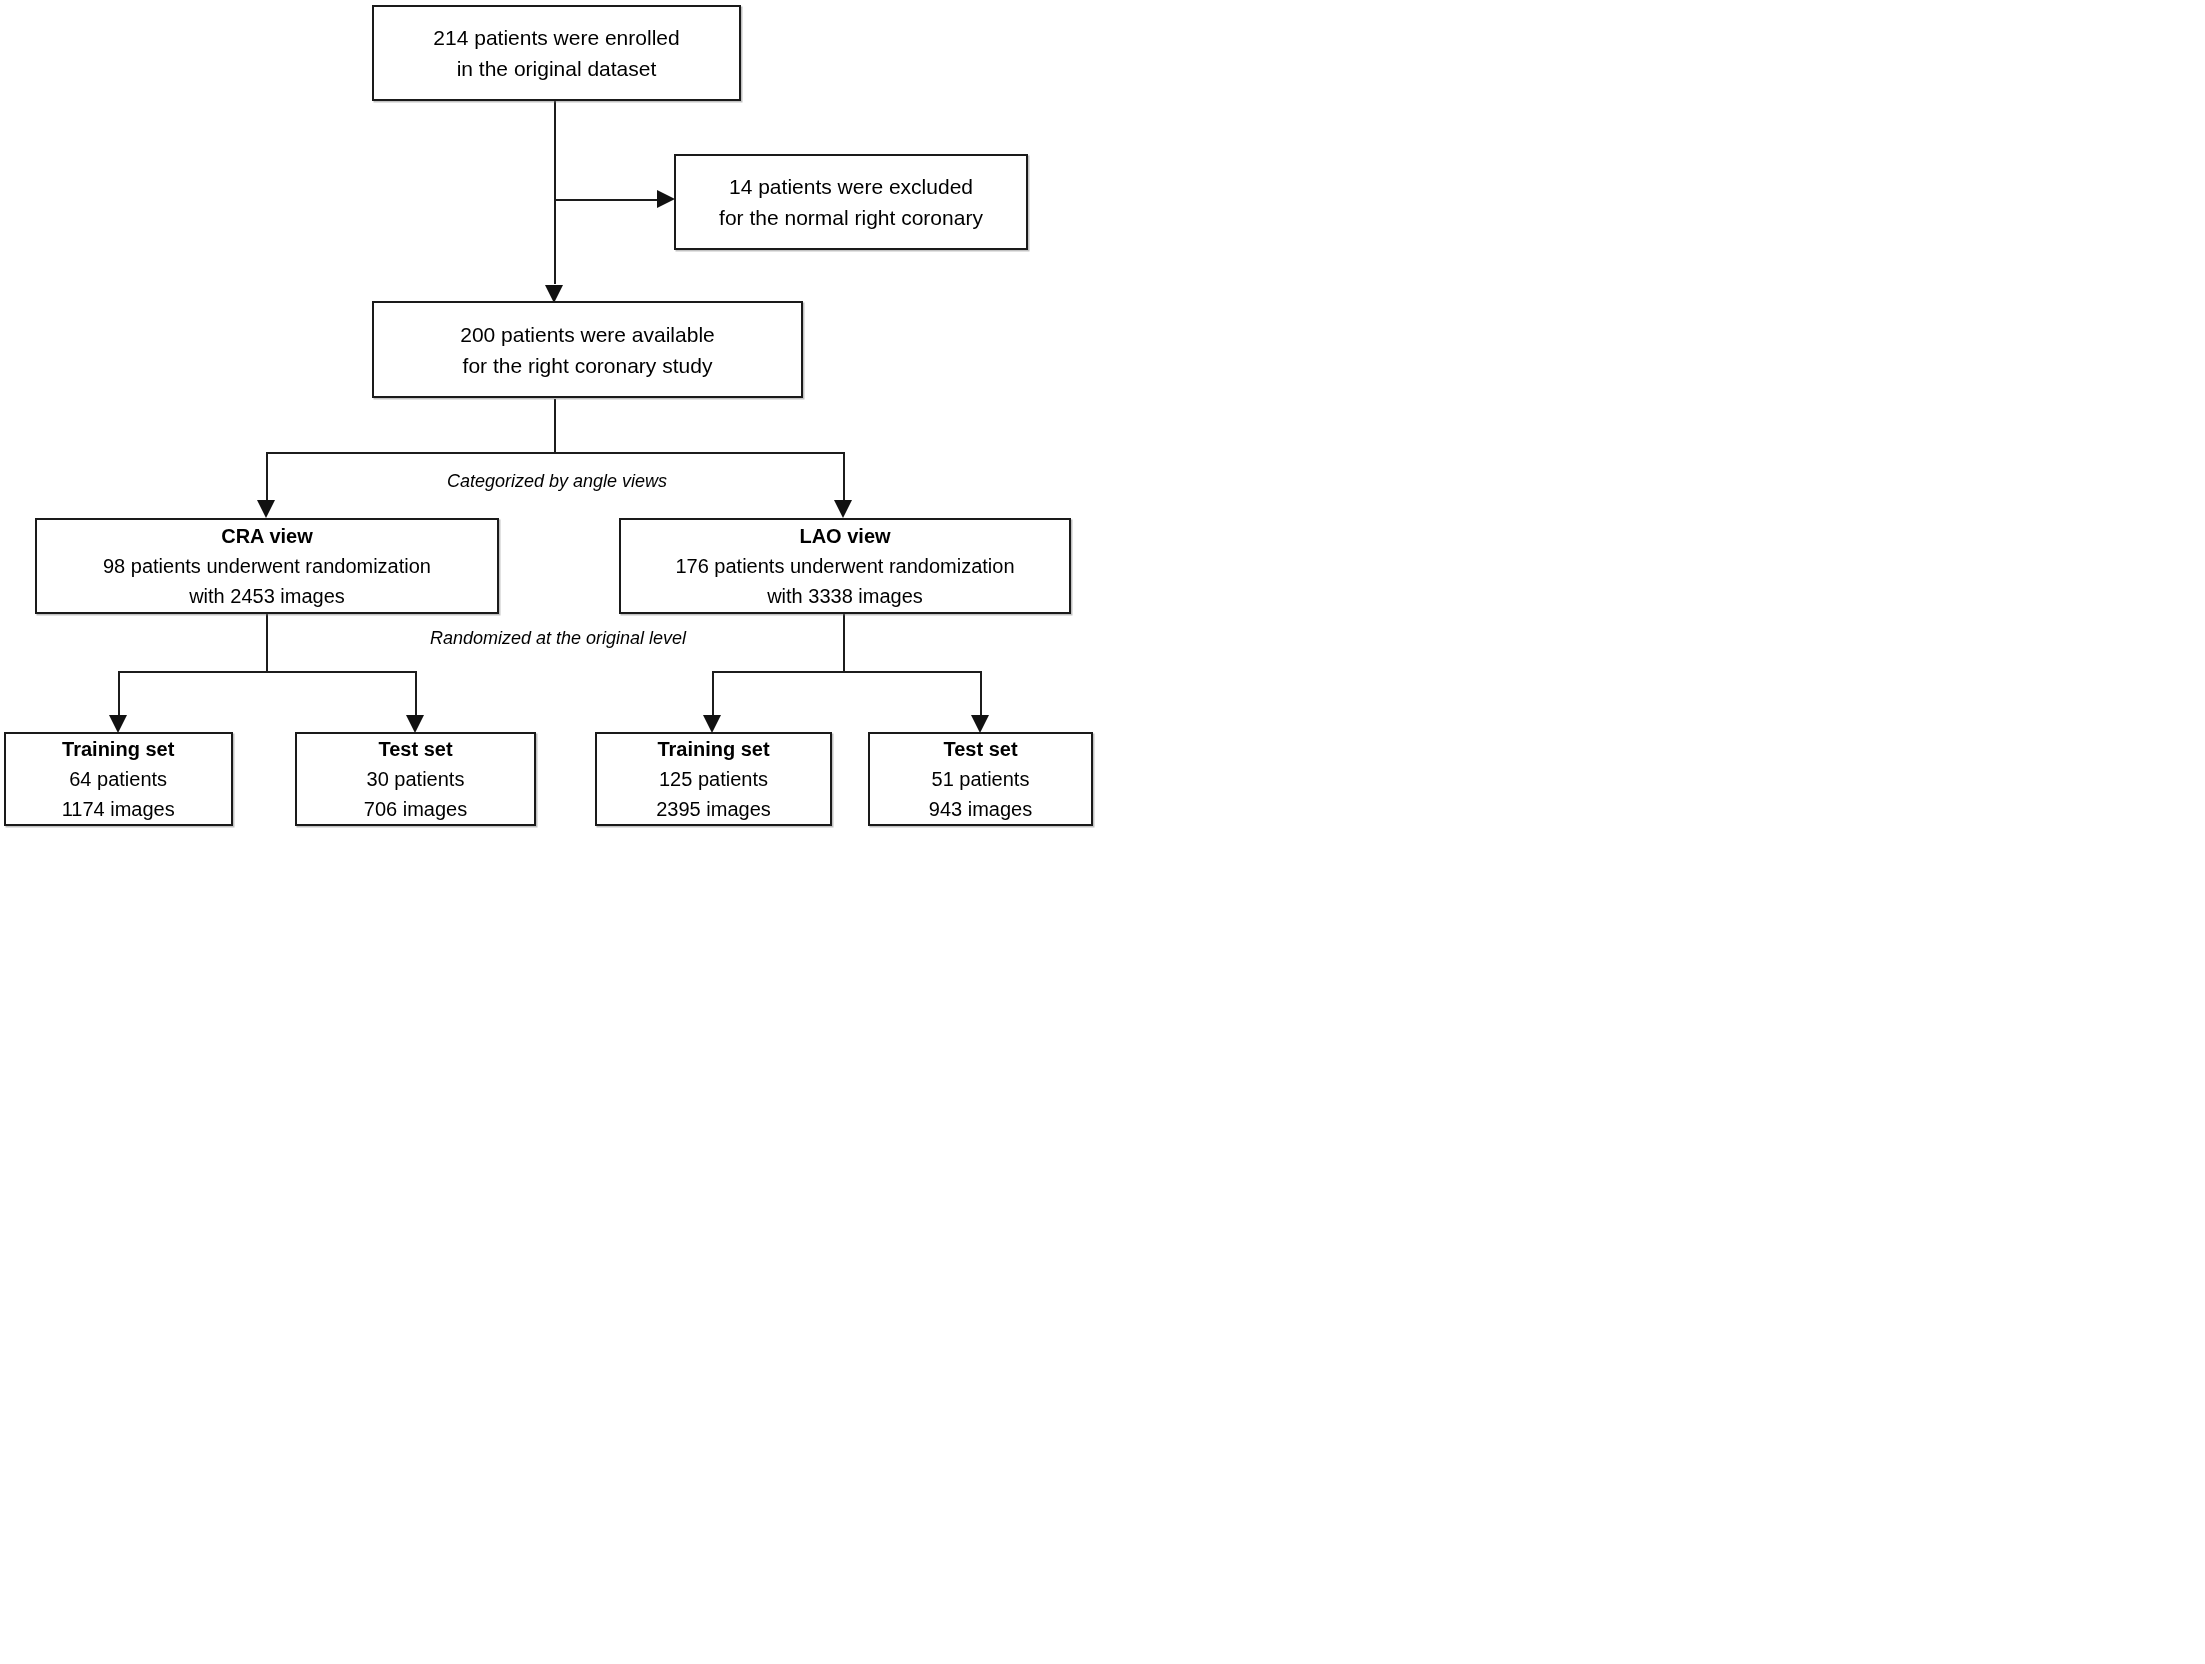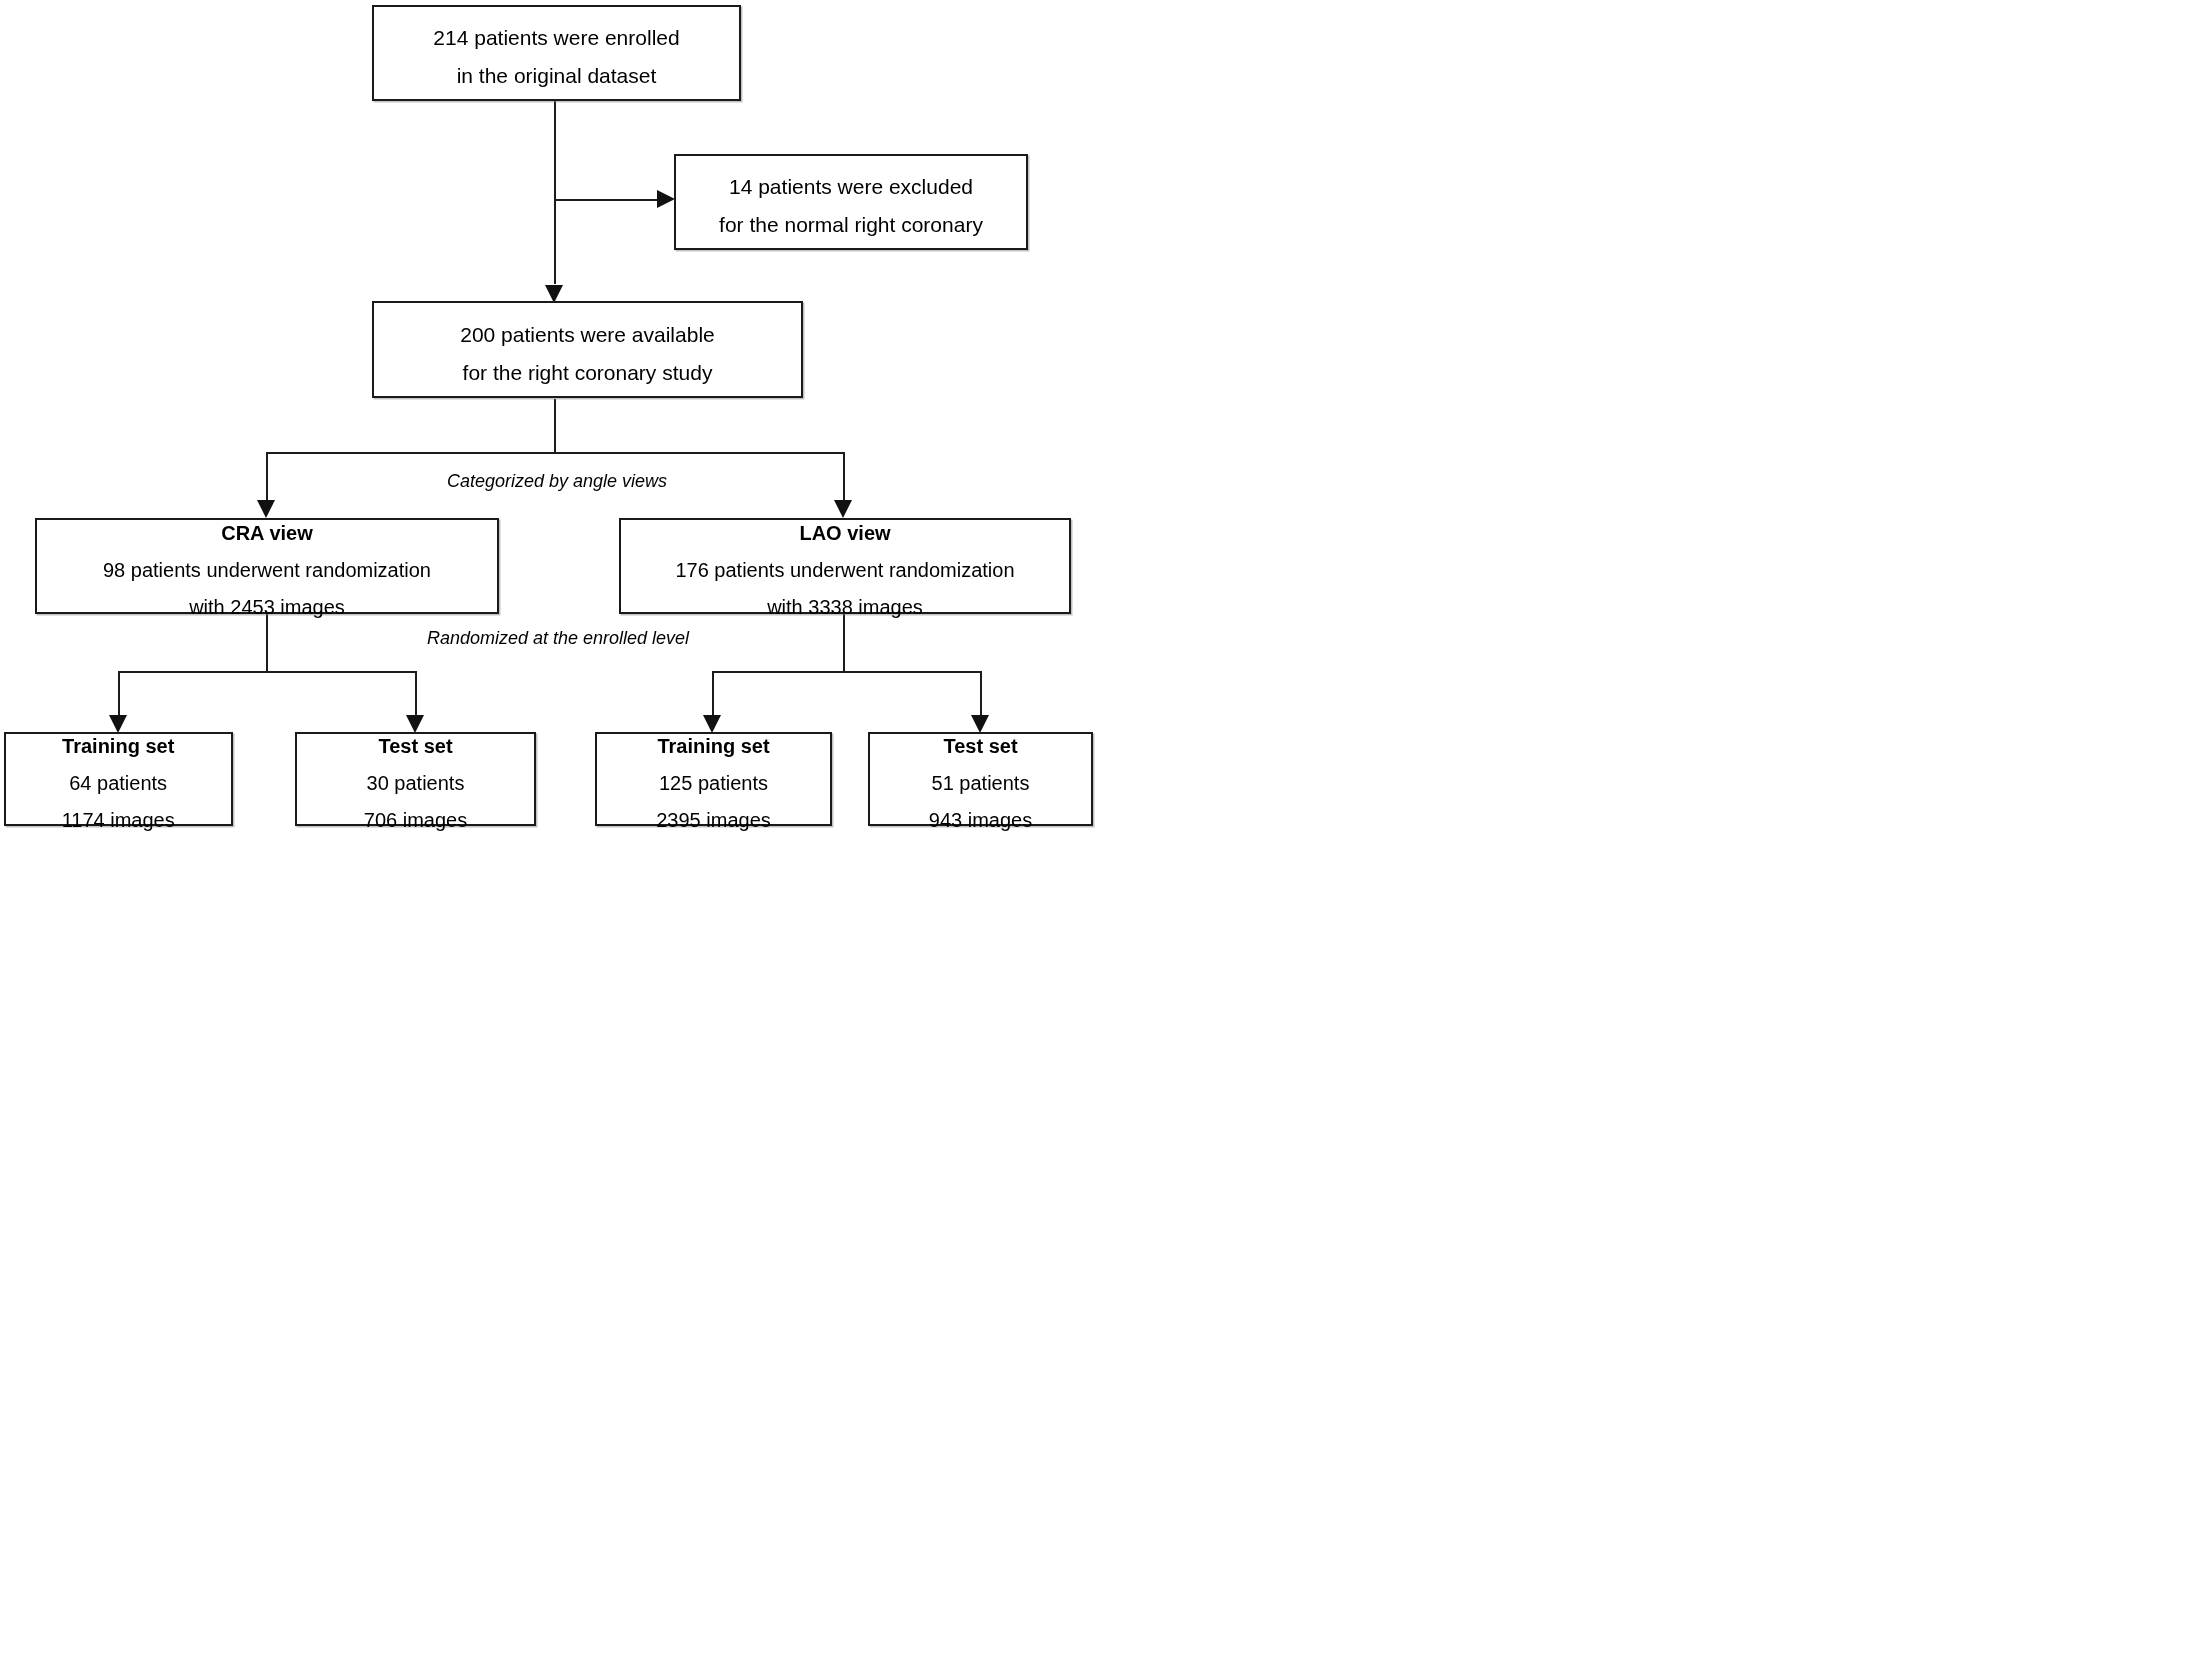--- a/index.html
+++ b/index.html
@@ -25,21 +25,20 @@
     display: flex;
     flex-direction: column;
     justify-content: center;
     align-items: center;
     text-align: center;
   }
   .box .line {
     font-size: 21px;
     line-height: 31px;
     white-space: nowrap;
-    margin-top: 7px;
   }
   .box.three .line {
     font-size: 20px;
     line-height: 30px;
   }
   .box .bold { font-weight: bold; }
 
   .vline, .hline {
     position: absolute;
     background: #1c1c1c;
@@ -96,21 +95,21 @@
   <div class="arrow-down" style="left:406px; top:715px;"></div>
 
   <div class="vline" style="left:843px; top:613px; height:58px;"></div>
   <div class="hline" style="left:712px; top:671px; width:269px;"></div>
   <div class="vline" style="left:712px; top:671px; height:44px;"></div>
   <div class="arrow-down" style="left:703px; top:715px;"></div>
   <div class="vline" style="left:980px; top:671px; height:44px;"></div>
   <div class="arrow-down" style="left:971px; top:715px;"></div>
 
   <div class="edge-label" style="left:557px; top:469px;">Categorized by angle views</div>
-  <div class="edge-label" style="left:558px; top:626px;">Randomized at the enrolled level</div>
+  <div class="edge-label" style="left:558px; top:626px;">Randomized at the original level</div>
 
   <div class="box" style="left:372px; top:4.5px; width:369px; height:96px;">
     <span class="line">214 patients were enrolled</span>
     <span class="line">in the original dataset</span>
   </div>
 
   <div class="box" style="left:674px; top:154px; width:354px; height:96px;">
     <span class="line">14 patients were excluded</span>
     <span class="line">for the normal right coronary</span>
   </div>

